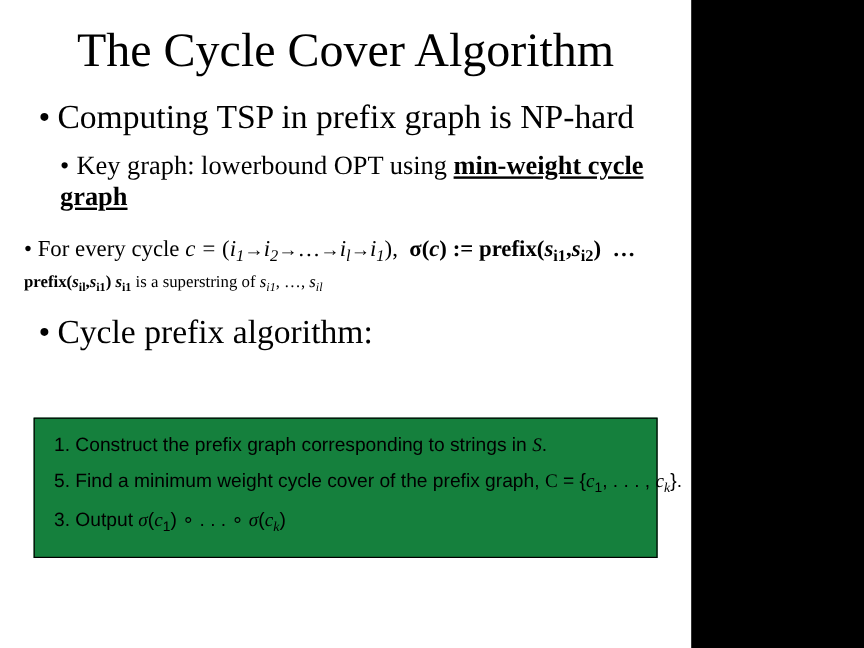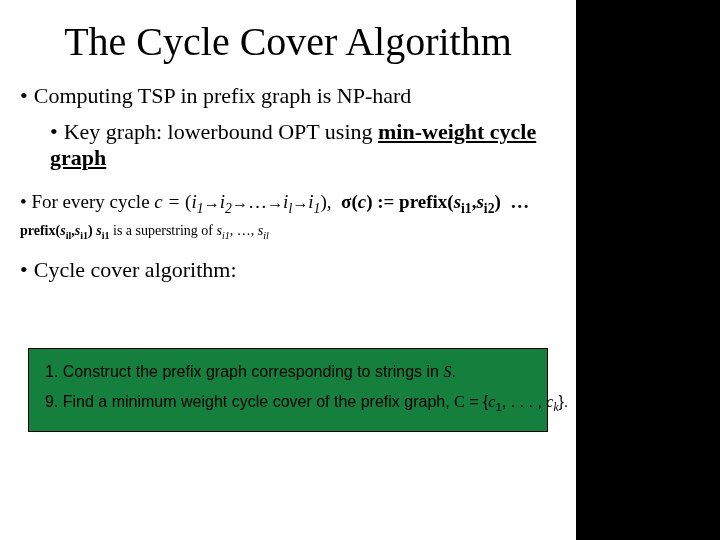--- a/index.html
+++ b/index.html
@@ -20,22 +20,22 @@
     padding: 12px 20px 20px 20px;
     position: relative;
   }
   .title {
     text-align: center;
     font-size: 40px;
     font-weight: normal;
     margin: 6px 0 18px 0;
   }
   .bullet-l1 {
-    font-size: 22px;
-    margin: 10px 0 10px 0;
+    font-size: 28px;
+    margin: 10px 0 10px 12px;
   }
   .bullet-l2 {
     font-size: 22px;
     margin: 8px 0 18px 30px;
   }
   .bullet-l1 .dot, .bullet-l2 .dot {
     margin-right: 6px;
   }
   .line-sigma {
     font-size: 19px;
@@ -93,25 +93,28 @@
     <span class="ital">c = </span>(<span class="ital">i</span><span class="sub1">1</span><span class="arrow">→</span><span class="ital">i</span><span class="sub1">2</span><span class="arrow">→</span>…<span class="arrow">→</span><span class="ital">i</span><span class="sub1">l</span><span class="arrow">→</span><span class="ital">i</span><span class="sub1">1</span>),&nbsp;
     <span class="bold sigma">σ</span><span class="bold">(<span class="ital" style="font-weight:bold">c</span>) := prefix(<span class="ital" style="font-weight:bold">s</span><span class="subn" style="font-weight:bold">i1</span>,<span class="ital" style="font-weight:bold">s</span><span class="subn" style="font-weight:bold">i2</span>)&nbsp; …</span>
   </div>
   <div class="line-super">
     <span class="bold">prefix(<span class="ital" style="font-weight:bold">s</span><span class="subn" style="font-weight:bold">il</span>,<span class="ital" style="font-weight:bold">s</span><span class="subn" style="font-weight:bold">i1</span>) <span class="ital" style="font-weight:bold">s</span><span class="subn" style="font-weight:bold">i1</span></span>
     is a superstring of
     <span class="ital">s</span><span class="sub">i1</span>, …, <span class="ital">s</span><span class="sub">il</span>
   </div>
 
   <div class="bullet-l1">
-    <span class="dot">•</span><span>Cycle cover algorithm:</span>
+    <span class="dot">•</span><span>Cycle prefix algorithm:</span>
   </div>
 
   <div class="algo-box">
     <div class="algo-row">
       <span>1.   Construct the prefix graph corresponding to strings in </span><span class="serif-i">S</span><span>.</span>
     </div>
     <div class="algo-row">
-      <span>9.   Find a minimum weight cycle cover of the prefix graph, </span><span class="cal">C</span><span> = {</span><span class="serif-i">c</span><span class="algo-sub">1</span><span>, . . . , </span><span class="serif-i">c</span><span class="algo-sub serif-i">k</span><span>}.</span>
+      <span>5.   Find a minimum weight cycle cover of the prefix graph, </span><span class="cal">C</span><span> = {</span><span class="serif-i">c</span><span class="algo-sub">1</span><span>, . . . , </span><span class="serif-i">c</span><span class="algo-sub serif-i">k</span><span>}.</span>
+    </div>
+    <div class="algo-row">
+      <span>3.   Output </span><span class="serif-i">σ</span><span>(</span><span class="serif-i">c</span><span class="algo-sub">1</span><span>)</span><span> ∘ . . . ∘ </span><span class="serif-i">σ</span><span>(</span><span class="serif-i">c</span><span class="algo-sub serif-i">k</span><span>)</span>
     </div>
   </div>
 
 </div>
 
 </body></html>

